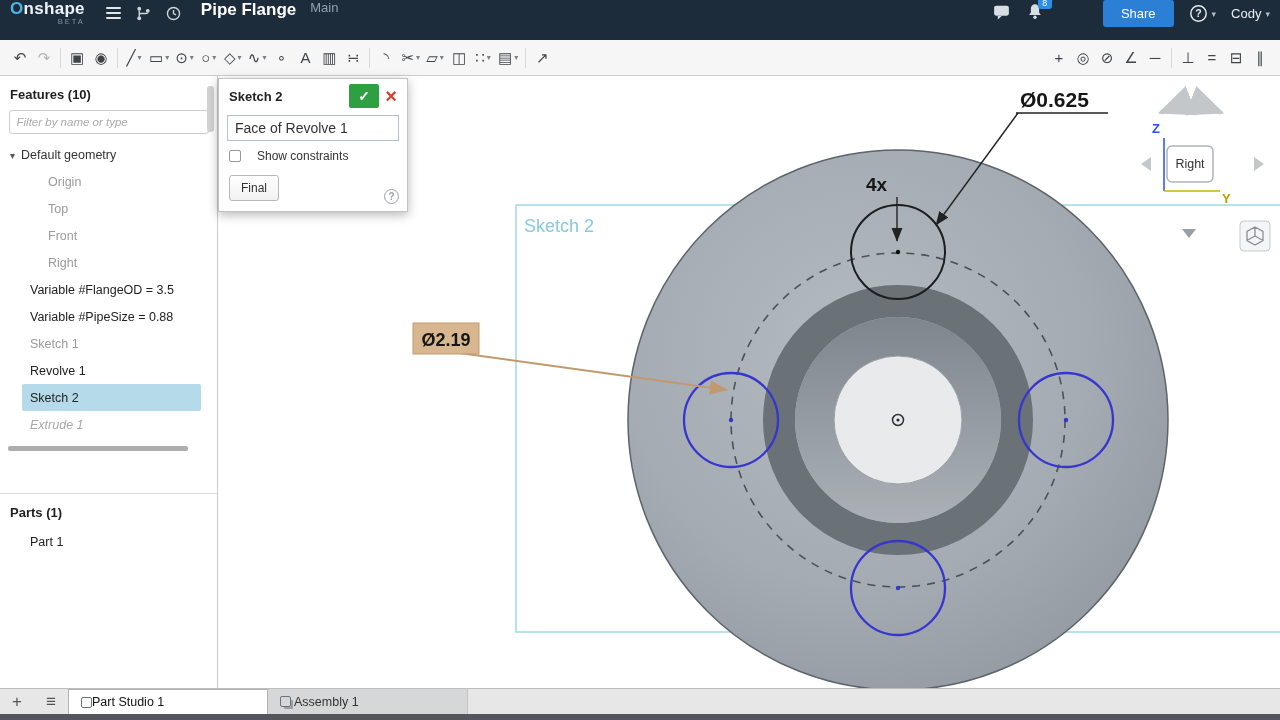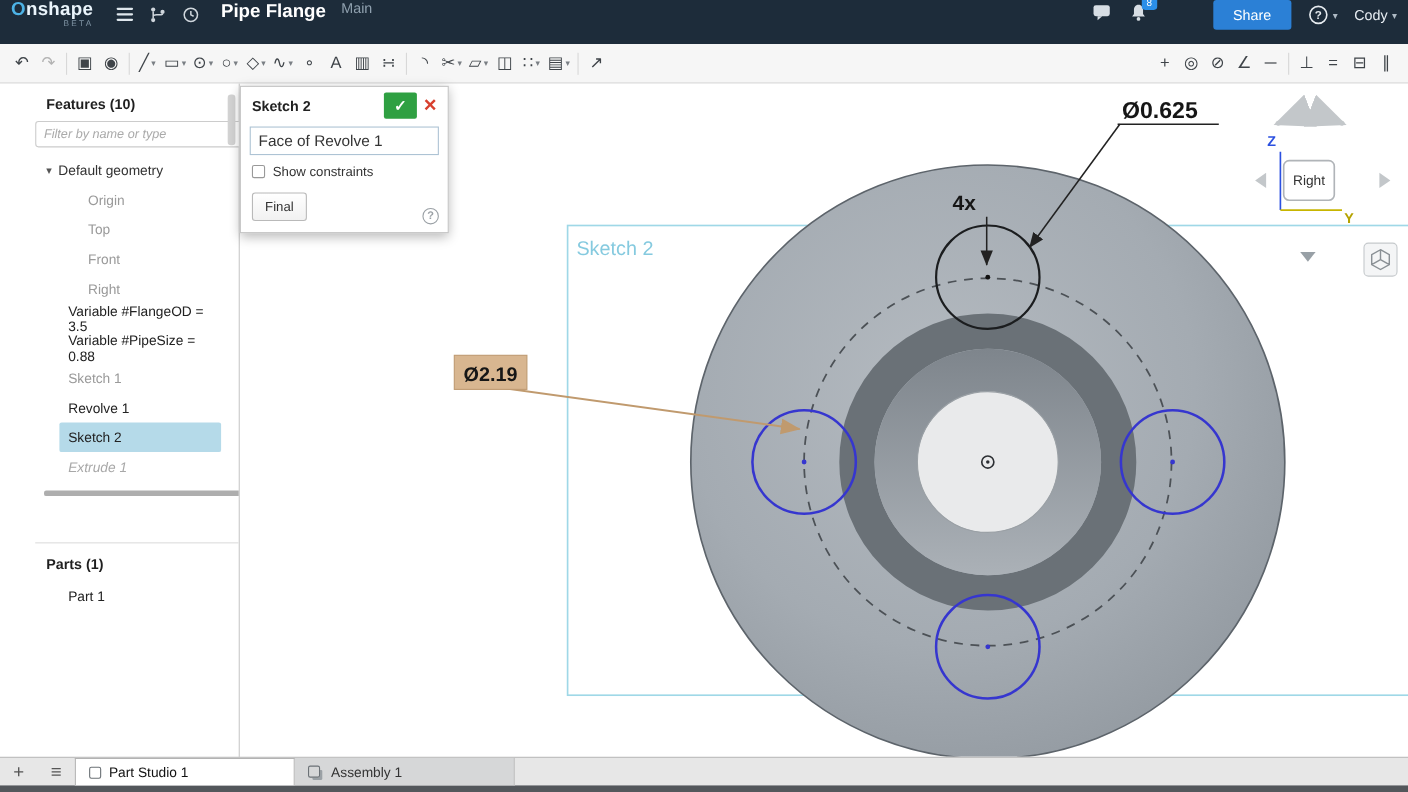--- a/index.html
+++ b/index.html
@@ -33,21 +33,21 @@
   .tb-item { display:flex; align-items:center; justify-content:center; height:26px; min-width:24px;
              padding:0 3px; border-radius:3px; color:#3f4449; gap:2px; }
   .tb-item .glyph { font-size:15px; line-height:1; }
   .tb-item .caret { font-size:8px; color:#7a7f84; }
   .tb-item.muted { color:#b3b3b3; }
   .tb-item.sep { min-width:1px; width:1px; height:20px; background:#d8d8d8; padding:0; margin:0 4px; border-radius:0; }
   .tb-item.spacer { flex:1; padding:0; }
 
   
   .left-panel { position:absolute; top:76px; left:0; width:218px; bottom:28px; background:#fff;
-                border-right:1px solid #c9c9c9; font-size:12.5px; overflow:hidden;padding-left:32px; }
+                border-right:1px solid #c9c9c9; font-size:12.5px; overflow:hidden; }
   .panel-header { font-weight:bold; font-size:13px; color:#1f1f1f; padding:11px 10px 8px 10px; }
   .filter-input { display:block; width:200px; margin:0 auto 8px auto; height:24px; border:1px solid #ccc;
                   border-radius:3px; font-family:Liberation Sans, sans-serif; font-size:11.5px; font-style:italic; padding:0 7px; color:#555; }
   .filter-input::placeholder { color:#aaa; }
   .tree-group { display:flex; align-items:center; gap:6px; height:26px; padding-left:10px; color:#333; }
   .tree-group .chev { font-size:10px; color:#555; }
   .tree-row { height:27px; display:flex; align-items:center; padding-left:8px; margin:0 16px 0 22px;
               color:#222; border-radius:2px; }
   .tree-row.muted { color:#9a9a9a; }
   .tree-row.indent { padding-left:26px; }
@@ -60,39 +60,39 @@
   
   .dialog { position:absolute; left:218px; top:78px; width:190px; background:#fff; z-index:30;
             border:1px solid #c4c4c4; box-shadow:0 3px 10px rgba(0,0,0,.28); padding-bottom:10px; }
   .dlg-header { display:flex; align-items:center; padding:5px 4px 5px 10px; }
   .dlg-title { font-weight:bold; font-size:13px; color:#222; flex:1; }
   .btn-accept { width:30px; height:24px; background:#2fa042; border:none; border-radius:2px; color:#fff;
                 font-size:14px; font-weight:bold; font-family:inherit; }
   .btn-cancel { width:24px; height:24px; background:none; border:none; color:#d8402f; font-size:20px;
                 font-weight:bold; line-height:1; font-family:inherit; }
   .dlg-field { margin:2px 8px 8px 8px; border:1px solid #adc3d4; padding:4px 7px; font-size:14px; color:#333; }
-  .dlg-check { display:flex; align-items:center; gap:7px; margin:0 10px 12px 10px; font-size:12px; color:#333; }
+  .dlg-check { display:flex; align-items:center; gap:16px; margin:0 10px 12px 10px; font-size:12px; color:#333; }
   .cbox { width:12px; height:12px; border:1px solid #999; background:#fff; border-radius:2px; }
   .dlg-final { margin-left:10px; border:1px solid #b9b9b9; background:linear-gradient(#fff,#f1f1f1);
                border-radius:3px; padding:5px 11px; font-size:12px; color:#333; font-family:inherit; }
   .dlg-help { position:absolute; right:8px; bottom:7px; width:15px; height:15px; border:1.5px solid #9aa0a5;
               border-radius:50%; color:#9aa0a5; font-size:10px; font-weight:bold; display:flex;
               align-items:center; justify-content:center; }
 
   
   .canvas-wrap { position:absolute; left:218px; top:76px; width:1062px; height:612px; background:#fff; }
   svg text { font-family:"Liberation Sans", sans-serif; }
   .dim-text { font-weight:bold; fill:#161616; }
 
   
   .bottombar { position:absolute; left:0; right:0; bottom:0; height:32px; }
   .bb-row { height:26px; background:#e7e7e7; border-top:1px solid #bdbdbd; display:flex; align-items:stretch; }
   .bb-btn { width:34px; display:flex; align-items:center; justify-content:center; color:#555; font-size:17px; }
   .bb-strip { height:6px; background:#53575b; }
-  .tab { width:200px; display:flex; align-items:center; gap:7px; padding:0 12px; font-size:12.5px; color:#333;
+  .tab { width:200px; display:flex; align-items:center; padding:0 12px; font-size:12.5px; color:#333;
          border-right:1px solid #c2c2c2; background:#d6d7d8; }
   .tab.active { background:#fff; border:1px solid #b3b3b3; border-bottom:none; color:#111; }
   .tab-icon { width:11px; height:11px; border:1.5px solid #6b7176; border-radius:2px; flex:none; }
   .tab-icon.icon-assembly { box-shadow:3px 3px 0 -1px #9aa0a5; margin-right:3px; }
   .tab-label { white-space:nowrap; overflow:hidden; }
 </style>
 </head>
 <body>
 
 <div class="topbar">

